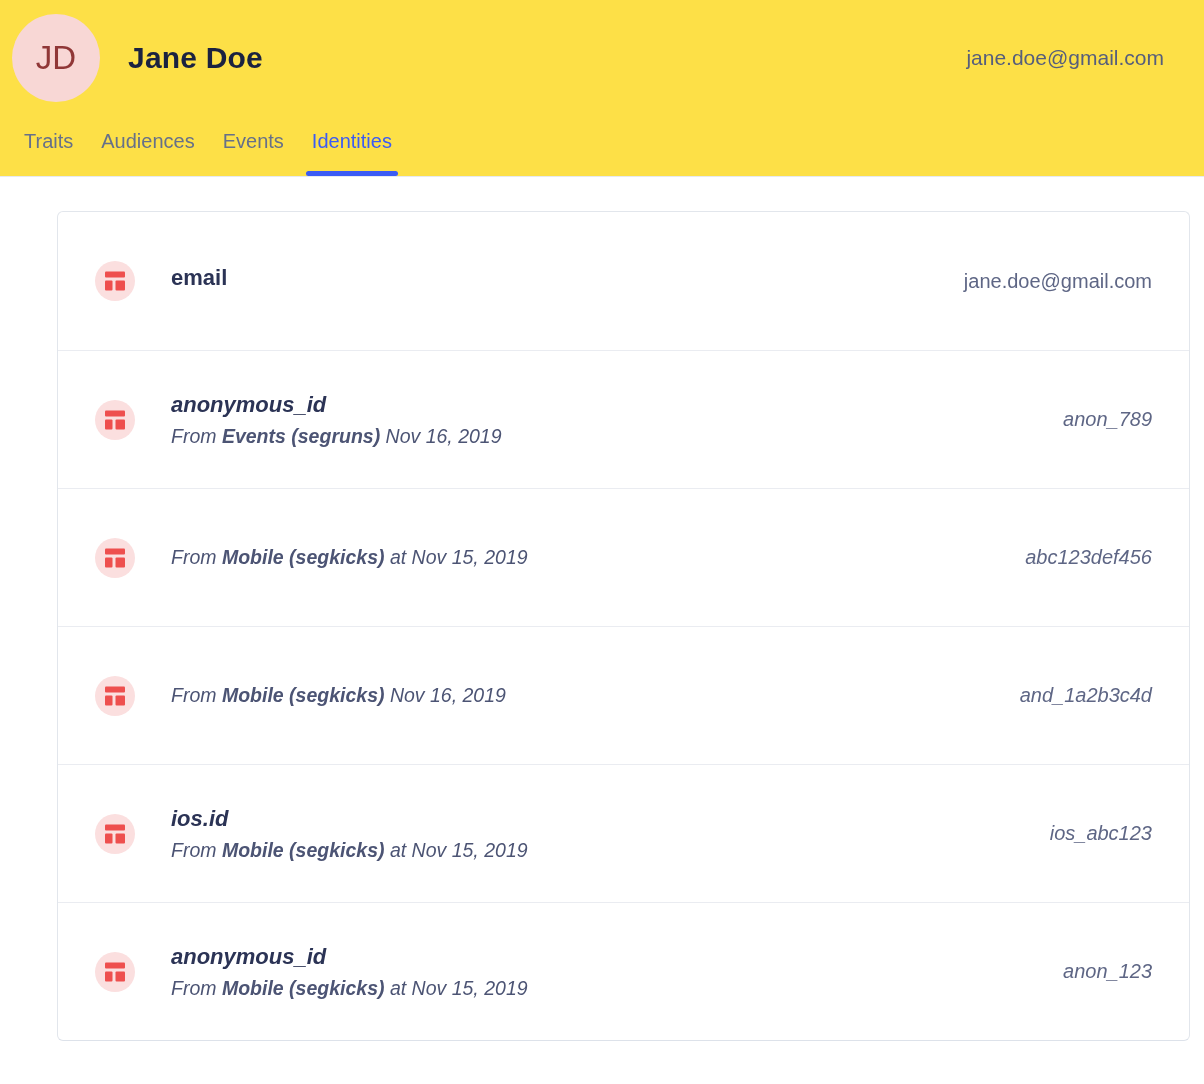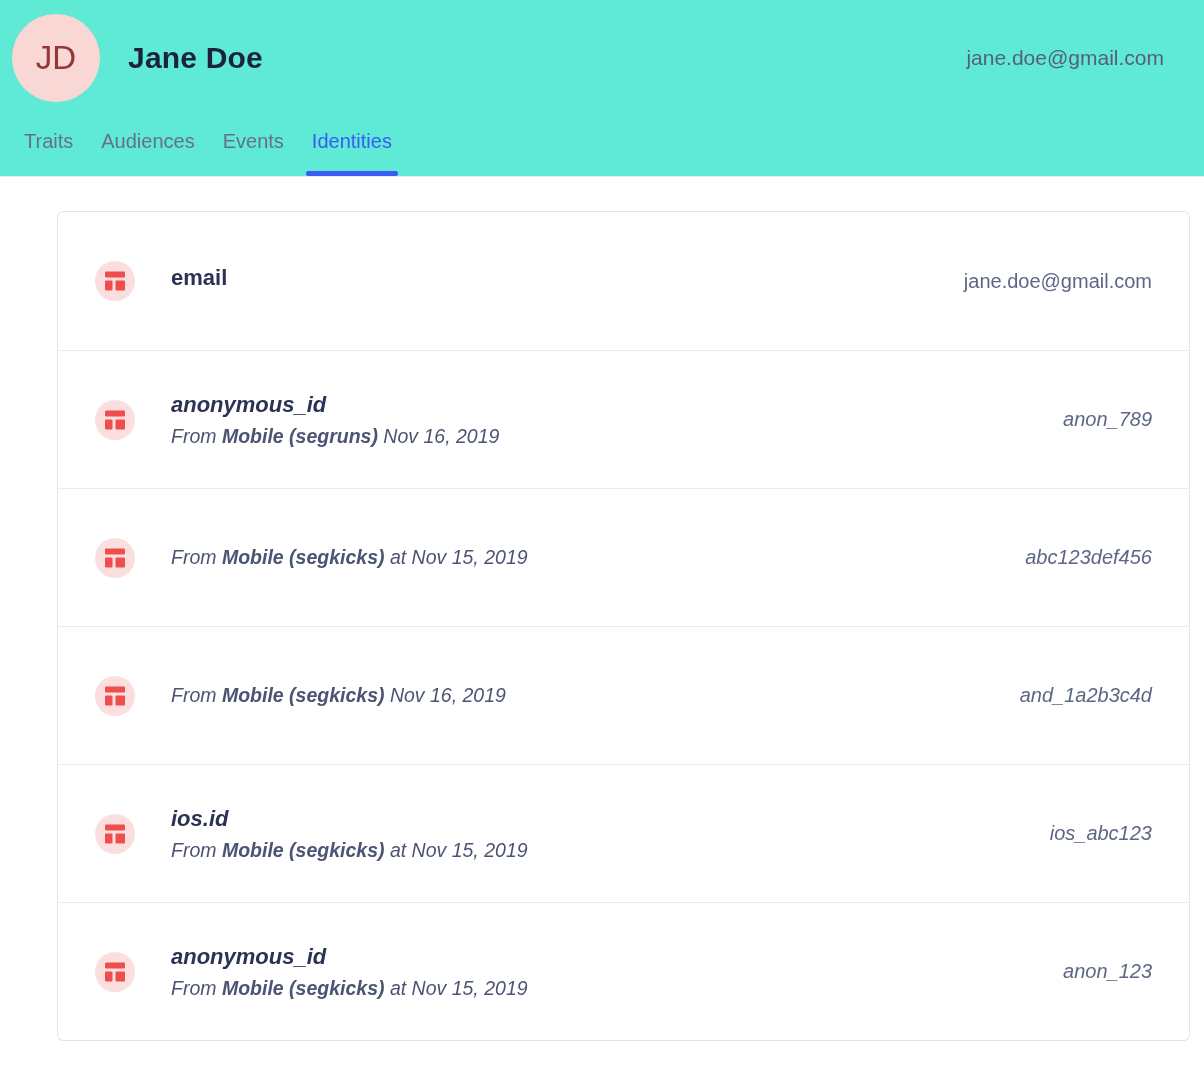--- a/index.html
+++ b/index.html
@@ -7,21 +7,21 @@
   body {
     font-family: "Liberation Sans", sans-serif;
     background: #ffffff;
     color: #2b3355;
     width: 1204px;
     height: 1084px;
     overflow: hidden;
   }
   
   .profile-header {
-    background: #5eead4;
+    background: #fde047;
     border-bottom: 1px solid #e7eaef;
   }
   .header-top {
     display: flex;
     align-items: center;
     padding: 14px 40px 0 12px;
   }
   .avatar {
     width: 88px; height: 88px;
     border-radius: 50%;
@@ -161,21 +161,21 @@
   <div class="row">
     <div class="row-icon">
       <svg width="20" height="20" viewBox="0 0 20 20" aria-hidden="true">
         <rect x="0" y="0.5" width="20" height="6" rx="1" fill="#ee4f4e"></rect>
         <rect x="0" y="9.5" width="7.5" height="10" rx="1" fill="#ee4f4e"></rect>
         <rect x="10.5" y="9.5" width="9.5" height="10" rx="1" fill="#ee4f4e"></rect>
       </svg>
     </div>
     <div class="row-main">
       <div class="row-title">anonymous_id</div>
-      <div class="row-sub"><span>From </span><b>Mobile (segruns)</b><span> Nov 16, 2019</span></div>
+      <div class="row-sub"><span>From </span><b>Events (segruns)</b><span> Nov 16, 2019</span></div>
     </div>
     <div class="row-value">anon_789</div>
   </div>
 
   <div class="row">
     <div class="row-icon">
       <svg width="20" height="20" viewBox="0 0 20 20" aria-hidden="true">
         <rect x="0" y="0.5" width="20" height="6" rx="1" fill="#ee4f4e"></rect>
         <rect x="0" y="9.5" width="7.5" height="10" rx="1" fill="#ee4f4e"></rect>
         <rect x="10.5" y="9.5" width="9.5" height="10" rx="1" fill="#ee4f4e"></rect>

